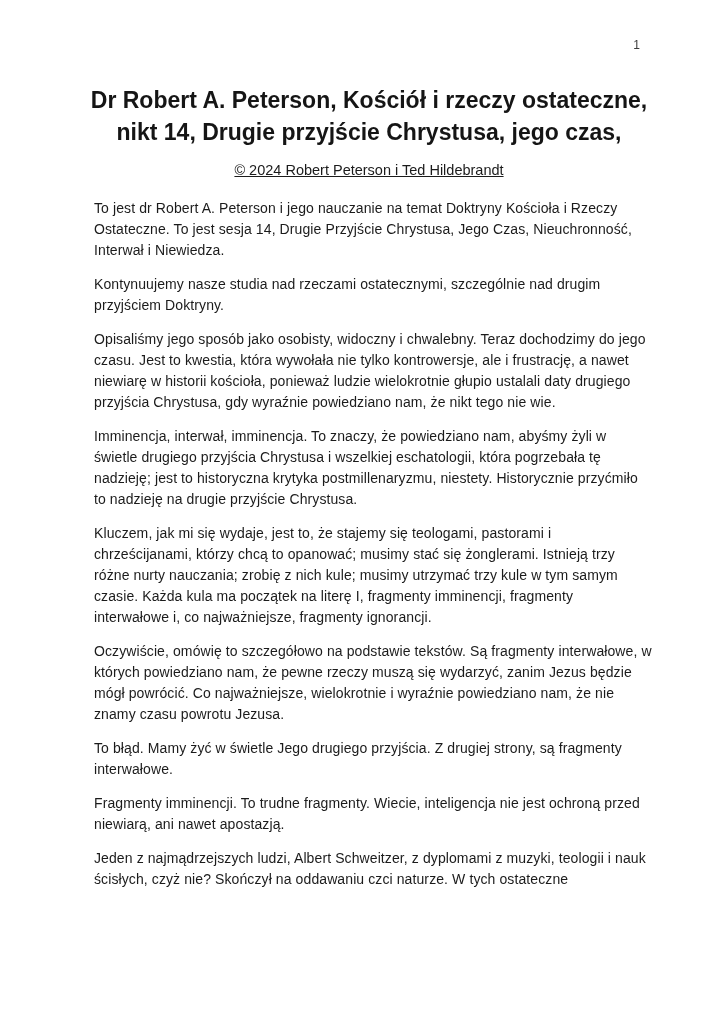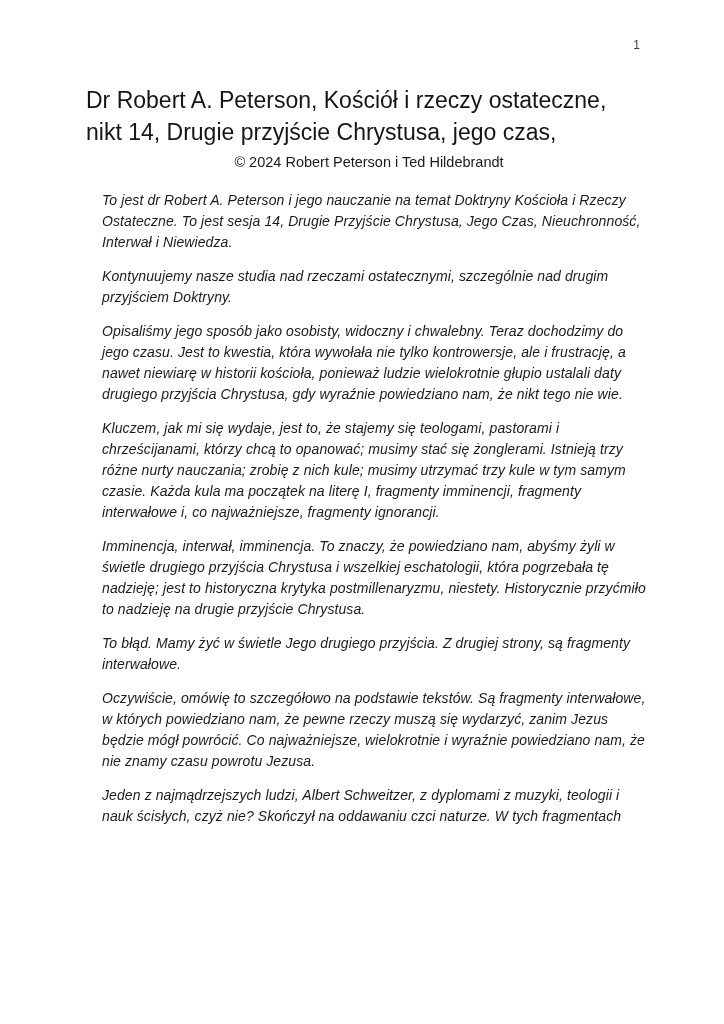--- a/index.html
+++ b/index.html
@@ -21,66 +21,68 @@
   }
   .page-number {
     position: absolute;
     top: 38px;
     right: 84px;
     font-size: 12px;
     line-height: 14px;
     color: #3c3c3c;
   }
   .doc-title {
-    font-weight: normal;
+    text-align: center;
+    font-weight: bold;
     font-size: 23px;
     line-height: 32px;
     color: #151515;
     margin: 0;
   }
   .doc-title .title-line {
     display: block;
     white-space: nowrap;
   }
   .copyright {
     text-align: center;
     font-size: 14.5px;
     line-height: 21px;
-    margin-top: 4px;
+    margin-top: 12px;
     color: #1b1b1b;
+    text-decoration: underline;
   }
   .content {
     margin-top: 17px;
     font-size: 14px;
     line-height: 21px;
     letter-spacing: 0.1px;
   }
   .content p {
-    margin: 0 0 13px 16px;
-    font-style: italic;
+    margin: 0 0 13px 8px;
   }
 </style>
 </head>
 <body>
 
 <div class="page">
 
   <div class="page-number">1</div>
 
   <h1 class="doc-title">
     <span class="title-line">Dr Robert A. Peterson, Kościół i rzeczy ostateczne,</span>
     <span class="title-line">nikt 14, Drugie przyjście Chrystusa, jego czas,</span>
   </h1>
 
   <div class="copyright">© 2024 Robert Peterson i Ted Hildebrandt</div>
 
   <div class="content">
     <p>To jest dr Robert A. Peterson i jego nauczanie na temat Doktryny Kościoła i Rzeczy Ostateczne. To jest sesja 14, Drugie Przyjście Chrystusa, Jego Czas, Nieuchronność, Interwał i Niewiedza.</p>
     <p>Kontynuujemy nasze studia nad rzeczami ostatecznymi, szczególnie nad drugim przyjściem Doktryny.</p>
     <p>Opisaliśmy jego sposób jako osobisty, widoczny i chwalebny. Teraz dochodzimy do jego czasu. Jest to kwestia, która wywołała nie tylko kontrowersje, ale i frustrację, a nawet niewiarę w historii kościoła, ponieważ ludzie wielokrotnie głupio ustalali daty drugiego przyjścia Chrystusa, gdy wyraźnie powiedziano nam, że nikt tego nie wie.</p>
+    <p>Imminencja, interwał, imminencja. To znaczy, że powiedziano nam, abyśmy żyli w świetle drugiego przyjścia Chrystusa i wszelkiej eschatologii, która pogrzebała tę nadzieję; jest to historyczna krytyka postmillenaryzmu, niestety. Historycznie przyćmiło to nadzieję na drugie przyjście Chrystusa.</p>
     <p>Kluczem, jak mi się wydaje, jest to, że stajemy się teologami, pastorami i chrześcijanami, którzy chcą to opanować; musimy stać się żonglerami. Istnieją trzy różne nurty nauczania; zrobię z nich kule; musimy utrzymać trzy kule w tym samym czasie. Każda kula ma początek na literę I, fragmenty imminencji, fragmenty interwałowe i, co najważniejsze, fragmenty ignorancji.</p>
-    <p>Imminencja, interwał, imminencja. To znaczy, że powiedziano nam, abyśmy żyli w świetle drugiego przyjścia Chrystusa i wszelkiej eschatologii, która pogrzebała tę nadzieję; jest to historyczna krytyka postmillenaryzmu, niestety. Historycznie przyćmiło to nadzieję na drugie przyjście Chrystusa.</p>
+    <p>Oczywiście, omówię to szczegółowo na podstawie tekstów. Są fragmenty interwałowe, w których powiedziano nam, że pewne rzeczy muszą się wydarzyć, zanim Jezus będzie mógł powrócić. Co najważniejsze, wielokrotnie i wyraźnie powiedziano nam, że nie znamy czasu powrotu Jezusa.</p>
     <p>To błąd. Mamy żyć w świetle Jego drugiego przyjścia. Z drugiej strony, są fragmenty interwałowe.</p>
-    <p>Oczywiście, omówię to szczegółowo na podstawie tekstów. Są fragmenty interwałowe, w których powiedziano nam, że pewne rzeczy muszą się wydarzyć, zanim Jezus będzie mógł powrócić. Co najważniejsze, wielokrotnie i wyraźnie powiedziano nam, że nie znamy czasu powrotu Jezusa.</p>
-    <p>Jeden z najmądrzejszych ludzi, Albert Schweitzer, z dyplomami z muzyki, teologii i nauk ścisłych, czyż nie? Skończył na oddawaniu czci naturze. W tych fragmentach</p>
+    <p>Fragmenty imminencji. To trudne fragmenty. Wiecie, inteligencja nie jest ochroną przed niewiarą, ani nawet apostazją.</p>
+    <p>Jeden z najmądrzejszych ludzi, Albert Schweitzer, z dyplomami z muzyki, teologii i nauk ścisłych, czyż nie? Skończył na oddawaniu czci naturze. W tych ostateczne</p>
   </div>
 
 </div>
 
 </body></html>

